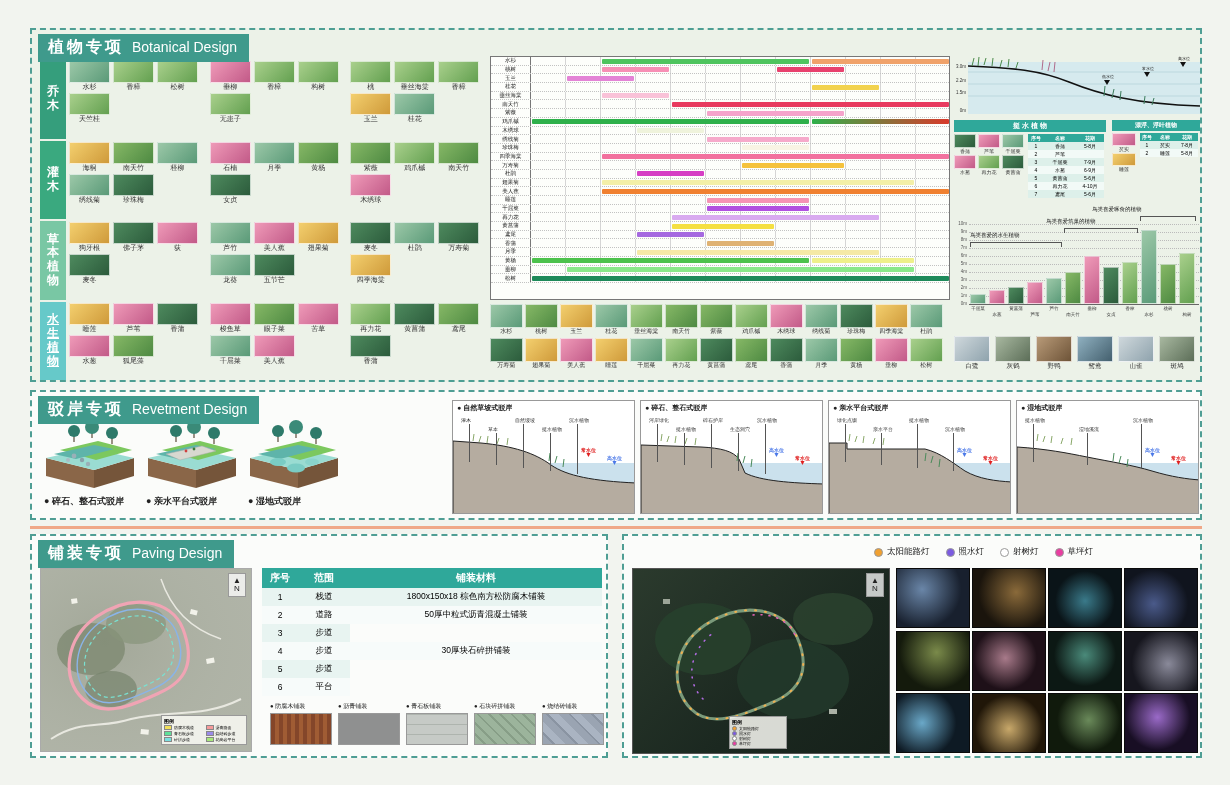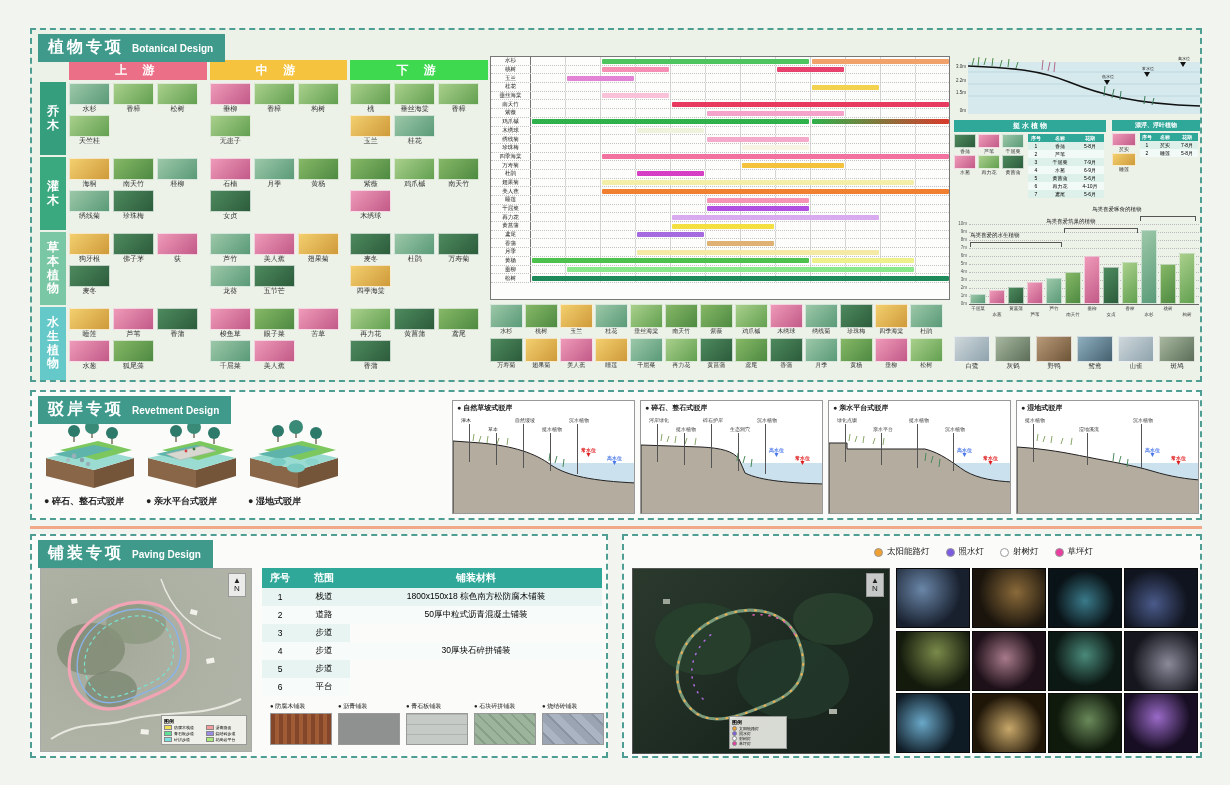--- a/index.html
+++ b/index.html
@@ -6,21 +6,21 @@
   html,body{width:1230px;height:785px;background:#f2f4ef;overflow:hidden;}
   #board{position:relative;width:1230px;height:785px;background:#f2f4ef;}
   .panel{position:absolute;border:2px dashed #4f9e94;background:#fbfcfa;}
   .p-botanical{left:30px;top:28px;width:1172px;height:354px;background:#ecf2e8;}
   .p-revetment{left:30px;top:390px;width:1172px;height:130px;}
   .p-paving{left:30px;top:534px;width:578px;height:224px;}
   .p-lighting{left:622px;top:534px;width:580px;height:224px;}
   .sep-line{position:absolute;left:30px;top:526px;width:1172px;height:3px;background:#f0a888;}
   .panel-hd{position:absolute;left:6px;top:4px;background:#3f9a8c;color:#fff;padding:3px 12px 4px 10px;display:flex;gap:8px;align-items:baseline;z-index:5;}
   .panel-hd .cn{font-size:16px;font-weight:bold;letter-spacing:3px;}
-  .panel-hd .en{font-size:10px;font-weight:bold;}
+  .panel-hd .en{font-size:14px;}
   
   .plant-grid{position:absolute;left:8px;top:30px;width:448px;height:320px;display:flex;flex-direction:column;gap:2px;}
   .pg-hdr{display:flex;gap:3px;height:20px;}
   .pg-corner{width:26px;}
   .pg-region{flex:1;color:#fff;font-size:12px;font-weight:bold;letter-spacing:6px;display:flex;align-items:center;justify-content:center;}
   .pg-row{display:flex;gap:3px;flex:1;}
   .pg-cat{width:26px;color:#fff;font-size:12px;font-weight:bold;display:flex;align-items:center;justify-content:center;text-align:center;word-break:break-all;line-height:1.15;padding:2px;}
   .pg-cell{flex:1;display:flex;flex-wrap:wrap;gap:2px 3px;align-content:flex-start;padding-top:1px;}
   .ph{display:flex;flex-direction:column;}
   .ph-img{width:100%;border:1px solid rgba(255,255,255,.7);}
@@ -112,26 +112,20 @@
 <body>
 
 <div id="board">
 
   <div class="panel p-botanical">
     <div class="panel-hd">
       <span class="cn">植物专项</span>
       <span class="en">Botanical Design</span>
     </div>
     <div class="plant-grid" id="plant-grid">
-        <div class="pg-hdr">
-          <div class="pg-corner"></div>
-          <div class="pg-region" style="background: rgb(236, 111, 136);">上 游</div>
-          <div class="pg-region" style="background: rgb(246, 195, 62);">中 游</div>
-          <div class="pg-region" style="background: rgb(63, 217, 79);">下 游</div>
-        </div>
         <div class="pg-row">
           <div class="pg-cat" style="background: rgb(53, 158, 124);">乔木</div>
           <div class="pg-cell">
             <div class="ph" style="width: 41px;">
               <div class="ph-img" style="height: 22px; background: linear-gradient(135deg, rgb(156, 200, 168), rgb(90, 154, 120));"></div>
               <div class="ph-cap" style="font-size: 7px;">水杉</div>
             </div>
             <div class="ph" style="width: 41px;">
               <div class="ph-img" style="height: 22px; background: linear-gradient(135deg, rgb(169, 208, 140), rgb(99, 160, 80));"></div>
               <div class="ph-cap" style="font-size: 7px;">香樟</div>
@@ -302,21 +296,21 @@
               <div class="ph-img" style="height: 22px; background: linear-gradient(135deg, rgb(78, 138, 94), rgb(44, 92, 60));"></div>
               <div class="ph-cap" style="font-size: 7px;">万寿菊</div>
             </div>
             <div class="ph" style="width: 41px;">
               <div class="ph-img" style="height: 22px; background: linear-gradient(135deg, rgb(243, 207, 110), rgb(207, 154, 58));"></div>
               <div class="ph-cap" style="font-size: 7px;">四季海棠</div>
             </div>
           </div>
         </div>
         <div class="pg-row">
-          <div class="pg-cat" style="background: rgb(102, 201, 201);">水生植物</div>
+          <div class="pg-cat" style="background: rgb(102, 201, 201); text-decoration: underline;">水生植物</div>
           <div class="pg-cell">
             <div class="ph" style="width: 41px;">
               <div class="ph-img" style="height: 22px; background: linear-gradient(135deg, rgb(243, 207, 110), rgb(207, 154, 58));"></div>
               <div class="ph-cap" style="font-size: 7px;">睡莲</div>
             </div>
             <div class="ph" style="width: 41px;">
               <div class="ph-img" style="height: 22px; background: linear-gradient(135deg, rgb(239, 154, 184), rgb(194, 90, 136));"></div>
               <div class="ph-cap" style="font-size: 7px;">芦苇</div>
             </div>
             <div class="ph" style="width: 41px;">

